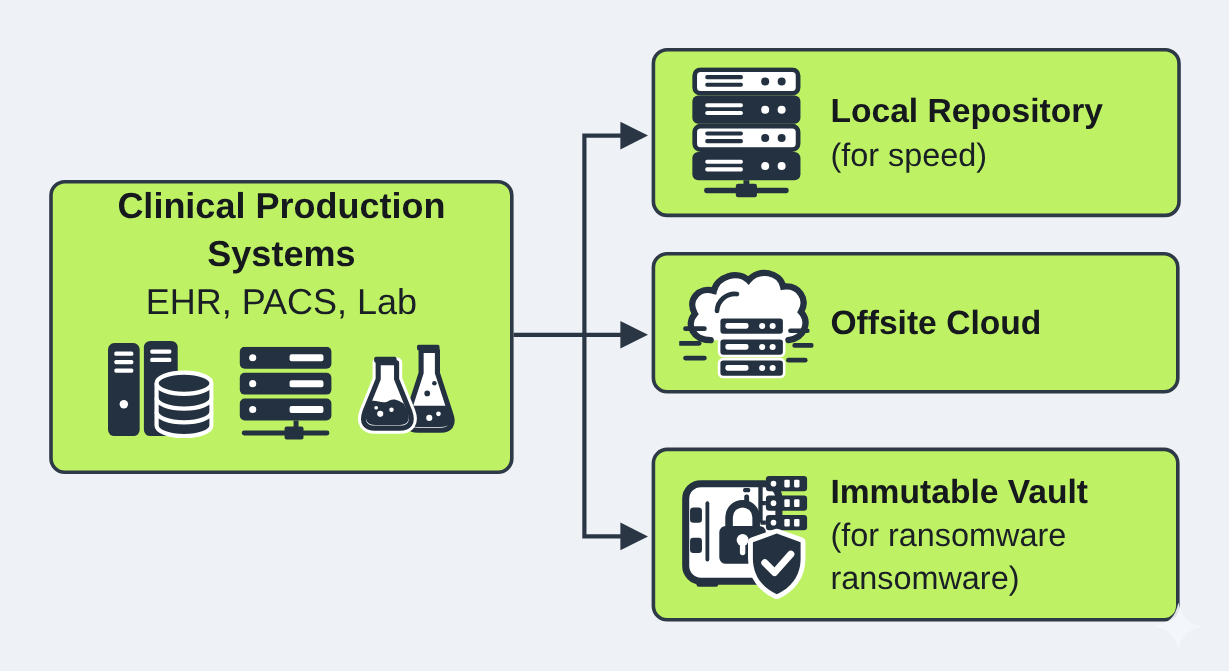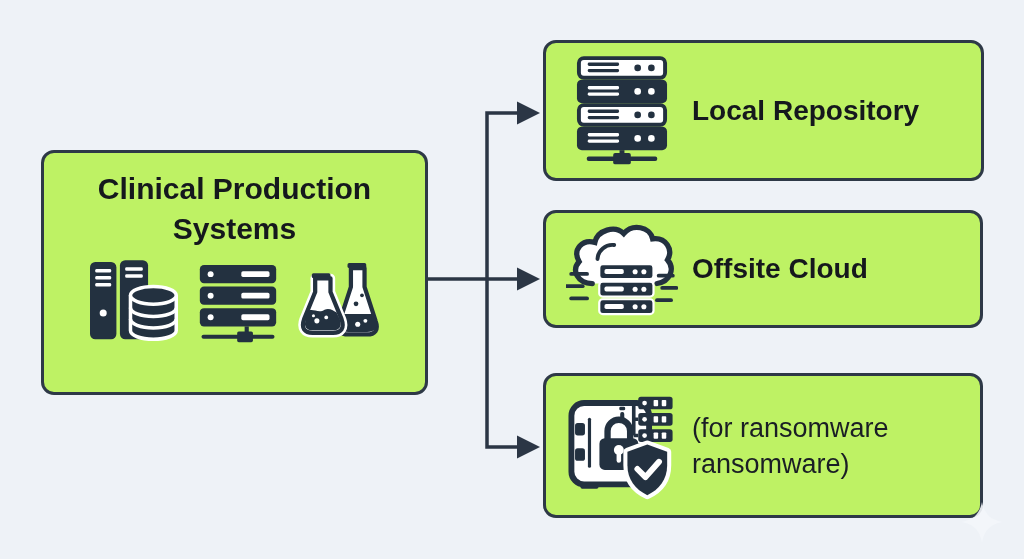--- a/index.html
+++ b/index.html
@@ -9,21 +9,21 @@
     font-family:"Liberation Sans","DejaVu Sans",sans-serif;
     color:#14181f;
   }
   .canvas{position:absolute;inset:0;width:1024px;height:559px;}
   .connectors{position:absolute;left:0;top:0;pointer-events:none;}
   .box{
     position:absolute;background:#bef264;
     border:3px solid #2e3947;border-radius:13px;
     box-sizing:border-box;
   }
-  .source{left:41px;top:150px;width:387px;height:245px;text-align:center;padding-top:16px;}
+  .source{left:41px;top:150px;width:387px;height:245px;text-align:center;}
   .src-title{font-weight:bold;font-size:30px;line-height:40px;color:#15181d;padding:0 28px;}
   .src-sub{font-size:30px;line-height:40px;color:#1a1e25;}
   .src-icons{margin-top:6px;height:88px;display:flex;justify-content:center;align-items:flex-end;gap:20px;}
   .target{left:543px;display:flex;align-items:center;padding-left:20px;}
   .t1{top:40px;width:441px;height:141px;}
   .t2{top:210px;width:440px;height:118px;}
   .t3{top:373px;width:440px;height:145px;}
   .icon-wrap{width:112px;display:flex;justify-content:center;align-items:center;flex:0 0 112px;}
   .txt{margin-left:14px;}
   .t-title{font-weight:bold;font-size:28px;line-height:36px;color:#15181d;}
@@ -44,20 +44,21 @@
     </g>
     <g fill="#2b3645" stroke="none">
       <polygon points="517,101.5 540,113 517,124.5"></polygon>
       <polygon points="517,267.5 540,279 517,290.5"></polygon>
       <polygon points="517,435.5 540,447 517,458.5"></polygon>
     </g>
   </svg>
 
   <div class="box source">
     <div class="src-title">Clinical Production Systems</div>
+    <div class="src-sub">EHR, PACS, Lab</div>
     <div class="src-icons">
 
       <svg width="88" height="83" viewBox="0 0 100 94">
         <rect x="0" y="2" width="30" height="88" rx="6" fill="#233140"></rect>
         <rect x="6" y="10" width="18" height="4" rx="1.5" fill="#fff"></rect>
         <rect x="6" y="18" width="18" height="4" rx="1.5" fill="#fff"></rect>
         <rect x="6" y="26" width="18" height="4" rx="1.5" fill="#fff"></rect>
         <circle cx="15" cy="60" r="4" fill="#fff"></circle>
         <rect x="34" y="0" width="32" height="90" rx="6" fill="#233140"></rect>
         <rect x="40" y="8" width="20" height="4" rx="1.5" fill="#fff"></rect>
@@ -135,20 +136,21 @@
         </g>
         <g fill="#233140">
           <rect x="45.5" y="96" width="5" height="8"></rect>
           <rect x="12" y="102.5" width="72" height="4.5" rx="2"></rect>
           <rect x="39" y="99" width="18" height="11.5" rx="2"></rect>
         </g>
       </svg>
     </div>
     <div class="txt">
       <div class="t-title">Local Repository</div>
+      <div class="t-sub">(for speed)</div>
     </div>
   </div>
 
   <div class="box target t2">
     <div class="icon-wrap">
       <svg width="122" height="107" viewBox="0 0 128 112">
         <path d="M30 72 C13 72 6 57 15 47 C7 33 19 21 33 25 C36 11 56 5 66 15 C76 3 96 7 99 21 C114 19 123 33 116 45 C125 55 119 70 104 72" fill="#fff" stroke="#233140" stroke-width="6" stroke-linecap="round"></path>
         <path d="M36 44 A17 17 0 0 1 55 28" fill="none" stroke="#233140" stroke-width="4.5" stroke-linecap="round"></path>
         <g stroke="#233140" stroke-width="4.5" stroke-linecap="round">
           <path d="M6 61 H24"></path>
@@ -213,20 +215,21 @@
           <circle cx="87" cy="48" r="2.6"></circle>
             <rect x="97" y="44.5" width="5" height="7" rx="1"></rect>
             <rect x="106" y="44.5" width="5" height="7" rx="1"></rect>
         </g>
         <path d="M90 58 L112 66 V81 C112 97 103 108 90 114 C77 108 68 97 68 81 V66 Z" fill="#fff" stroke="#fff" stroke-width="9" stroke-linejoin="round"></path>
         <path d="M90 58 L112 66 V81 C112 97 103 108 90 114 C77 108 68 97 68 81 V66 Z" fill="#233140"></path>
         <path d="M79 85 L88 94 L103 77" fill="none" stroke="#fff" stroke-width="6.5" stroke-linecap="round" stroke-linejoin="round"></path>
       </svg>
     </div>
     <div class="txt">
+      <div class="t-title">Immutable Vault</div>
       <div class="t-sub">(for ransomware ransomware)</div>
     </div>
   </div>
 
   <div class="sparkle">
     <svg width="40" height="40" viewBox="0 0 40 40">
       <path d="M20 0 C22.5 12 28 17.5 40 20 C28 22.5 22.5 28 20 40 C17.5 28 12 22.5 0 20 C12 17.5 17.5 12 20 0 Z" fill="#f4f7fb"></path>
     </svg>
   </div>
 

